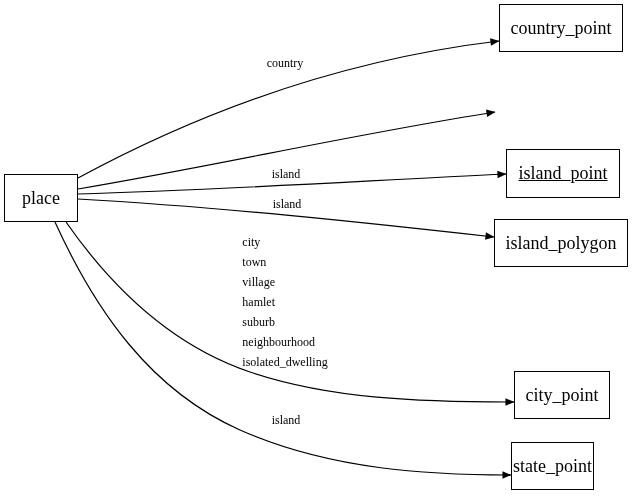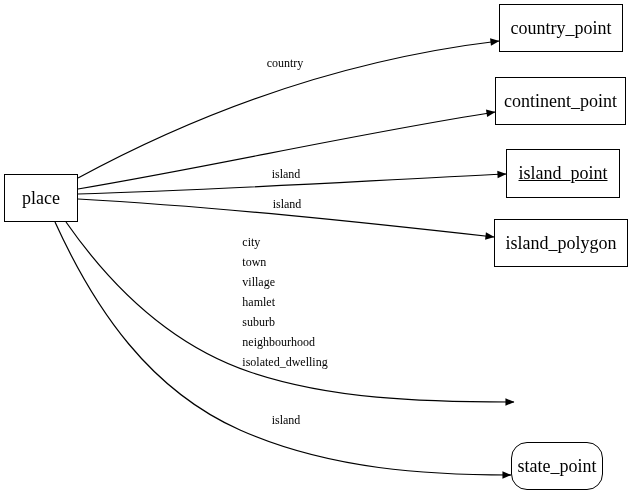--- a/index.html
+++ b/index.html
@@ -58,28 +58,28 @@
     <path class="edge" d="M78,194 C220,190 360,181 506,174" marker-end="url(#arrowhead)"></path>
     <path class="edge" d="M78,199 C220,207 360,222 494,237" marker-end="url(#arrowhead)"></path>
     <path class="edge" d="M66,222 C110,285 170,345 250,372 S420,402 514,402" marker-end="url(#arrowhead)"></path>
     <path class="edge" d="M55,222 C95,310 150,390 240,430 S430,475 511,475" marker-end="url(#arrowhead)"></path>
   </svg>
 
   <div class="node" style="left:4px; top:174px; width:74px; height:48px;">place</div>
 
   <div class="node" style="left:499px; top:4px; width:124px; height:48px;">country_point</div>
 
-  <div class="node" style="left:495px; top:77px; width:131px; height:48px;">continent_point</div>
 
   <div class="node" style="left:506px; top:149px; width:114px; height:49px;text-decoration:underline;">island_point</div>
 
   <div class="node" style="left:494px; top:219px; width:134px; height:48px;">island_polygon</div>
 
+  <div class="node" style="left:514px; top:371px; width:96px; height:48px;">city_point</div>
 
-  <div class="node" style="left:511px; top:442px; width:92px; height:48px;border-radius:16px;">state_point</div>
+  <div class="node" style="left:511px; top:442px; width:83px; height:48px;">state_point</div>
 
   <div class="edge-label" style="left:285px; top:63px;">country</div>
 
 
   <div class="edge-label" style="left:286px; top:174px;">island</div>
 
   <div class="edge-label" style="left:287px; top:204px;">island</div>
 
   <div class="edge-label" style="left:285px; top:302px;">city
 town

